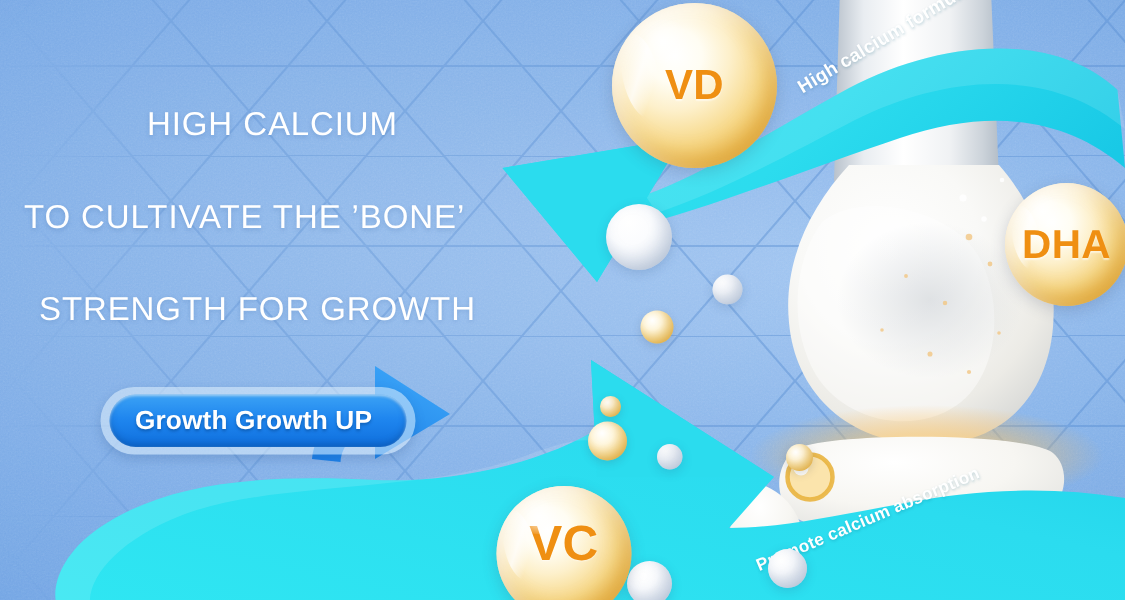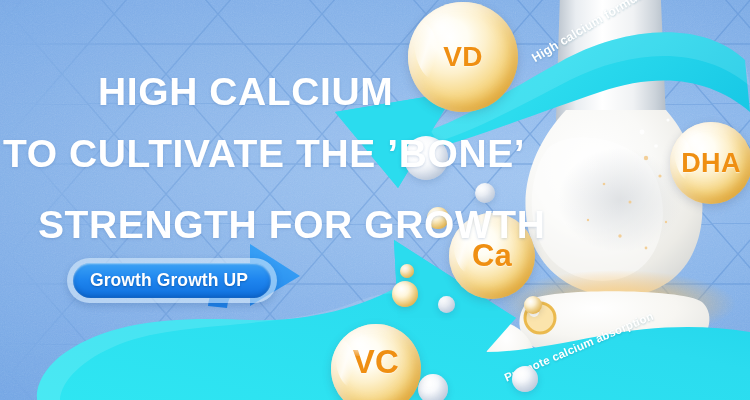--- a/index.html
+++ b/index.html
@@ -38,26 +38,26 @@
   }
   #lbl-bottom{
     left:505px;top:372px;font-size:11.5px;
     transform:rotate(-23deg);transform-origin:left center;
     letter-spacing:.2px;
   }
   
   .headline{position:absolute;left:0;top:0;width:440px;}
   .hl{
     position:absolute;color:#ffffff;
-    font-size:39px;font-weight:700;letter-spacing:.6px;
+    font-size:22px;font-weight:400;letter-spacing:.6px;
     white-space:nowrap;text-shadow:0 1px 3px rgba(40,85,150,.22);
   }
   #hl1{left:98px;top:70px;}
-  #hl2{left:3px;top:132px;}
-  #hl3{left:38px;top:193px;margin-top:10px;}
+  #hl2{left:16px;top:132px;}
+  #hl3{left:26px;top:193px;}
   
   .cta{
     position:absolute;left:67px;top:258px;width:210px;height:45px;
     border-radius:23px;
     background:rgba(222,238,252,.55);
     box-shadow:0 3px 7px rgba(30,70,130,.20);
   }
   .cta-inner{
     position:absolute;left:6px;top:5px;right:6px;bottom:5px;
     border-radius:18px;
@@ -283,23 +283,20 @@
   <div class="bubble drop" style="left:524px;top:296px;width:18px;height:18px;"></div>
 
   <div class="bubble gold" style="left:408px;top:2px;width:110px;height:110px;">
     <span class="bubble-txt" style="font-size:28px;">VD</span>
   </div>
 
   <div class="bubble gold" style="left:670px;top:122px;width:82px;height:82px;">
     <span class="bubble-txt" style="font-size:27px;">DHA</span>
   </div>
 
-  <div class="bubble gold" style="left:449px;top:213px;width:86px;height:86px;">
-    <span class="bubble-txt" style="font-size:31px;">Ca</span>
-  </div>
 
   <div class="bubble gold" style="left:331px;top:324px;width:90px;height:90px;">
     <span class="bubble-txt" style="font-size:33px;padding-bottom:14px;">VC</span>
   </div>
 
   <div class="headline">
     <div class="hl" id="hl1">HIGH CALCIUM</div>
     <div class="hl" id="hl2">TO CULTIVATE THE ’BONE’</div>
     <div class="hl" id="hl3">STRENGTH FOR GROWTH</div>
   </div>

